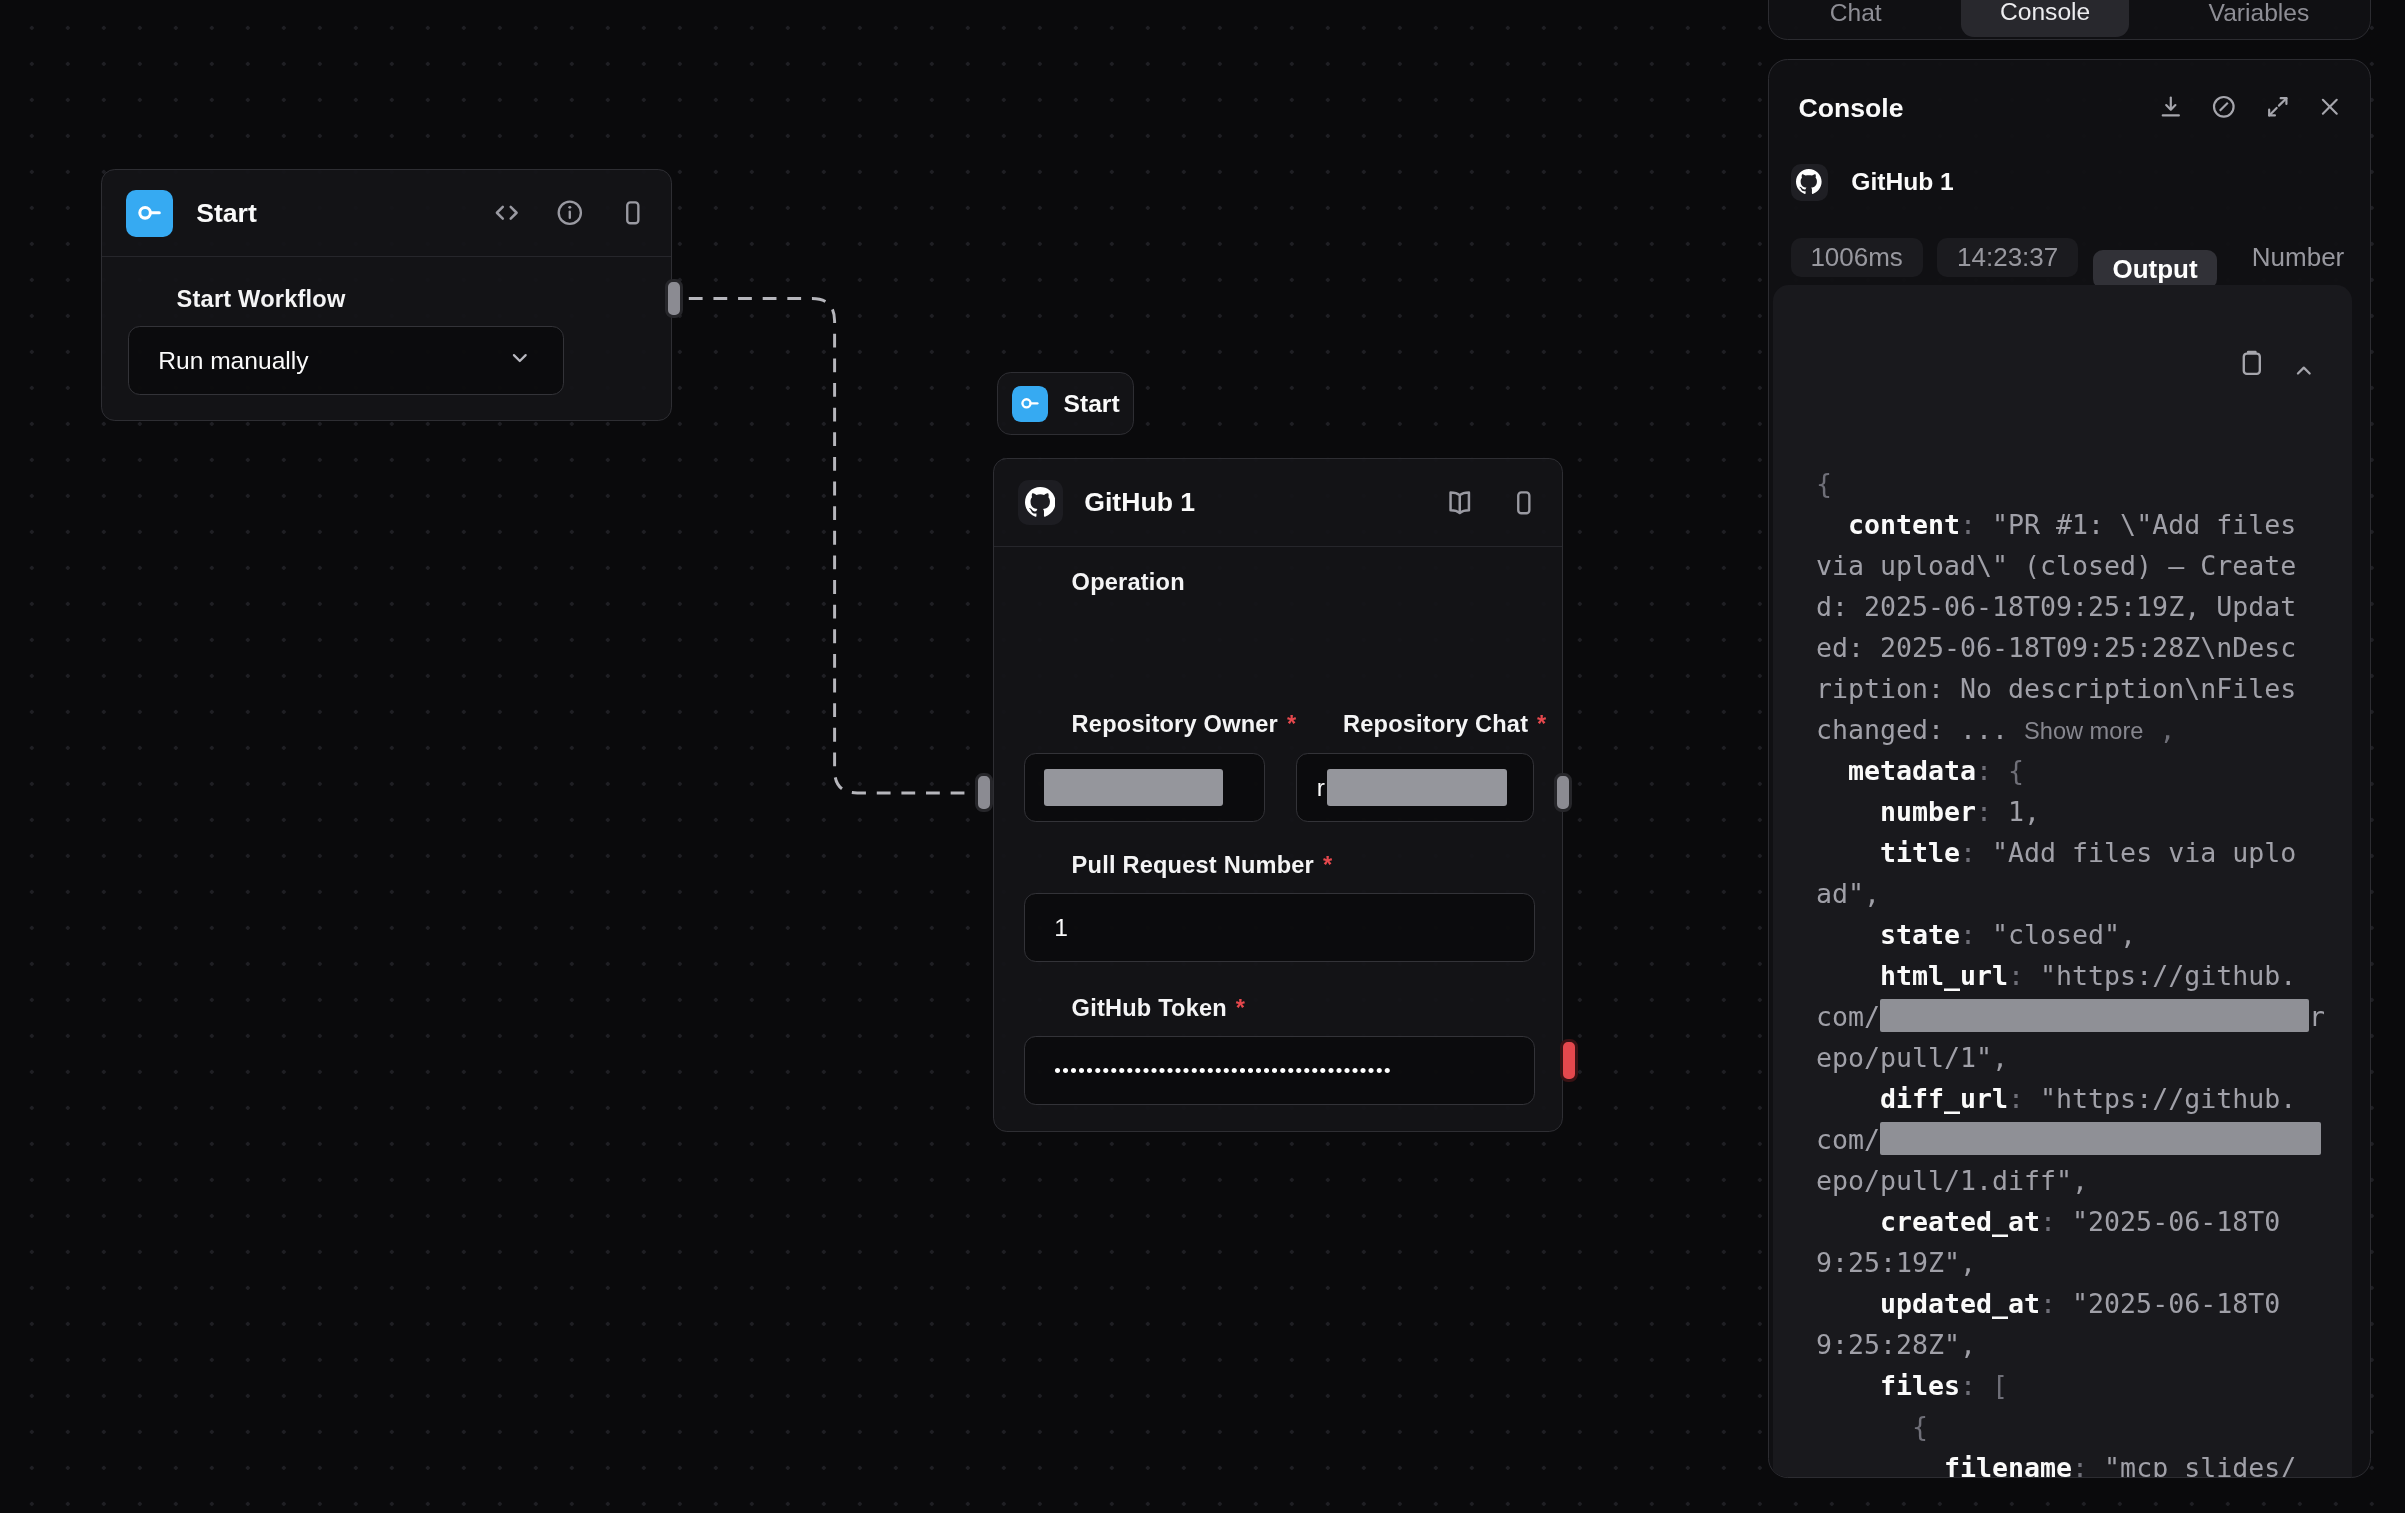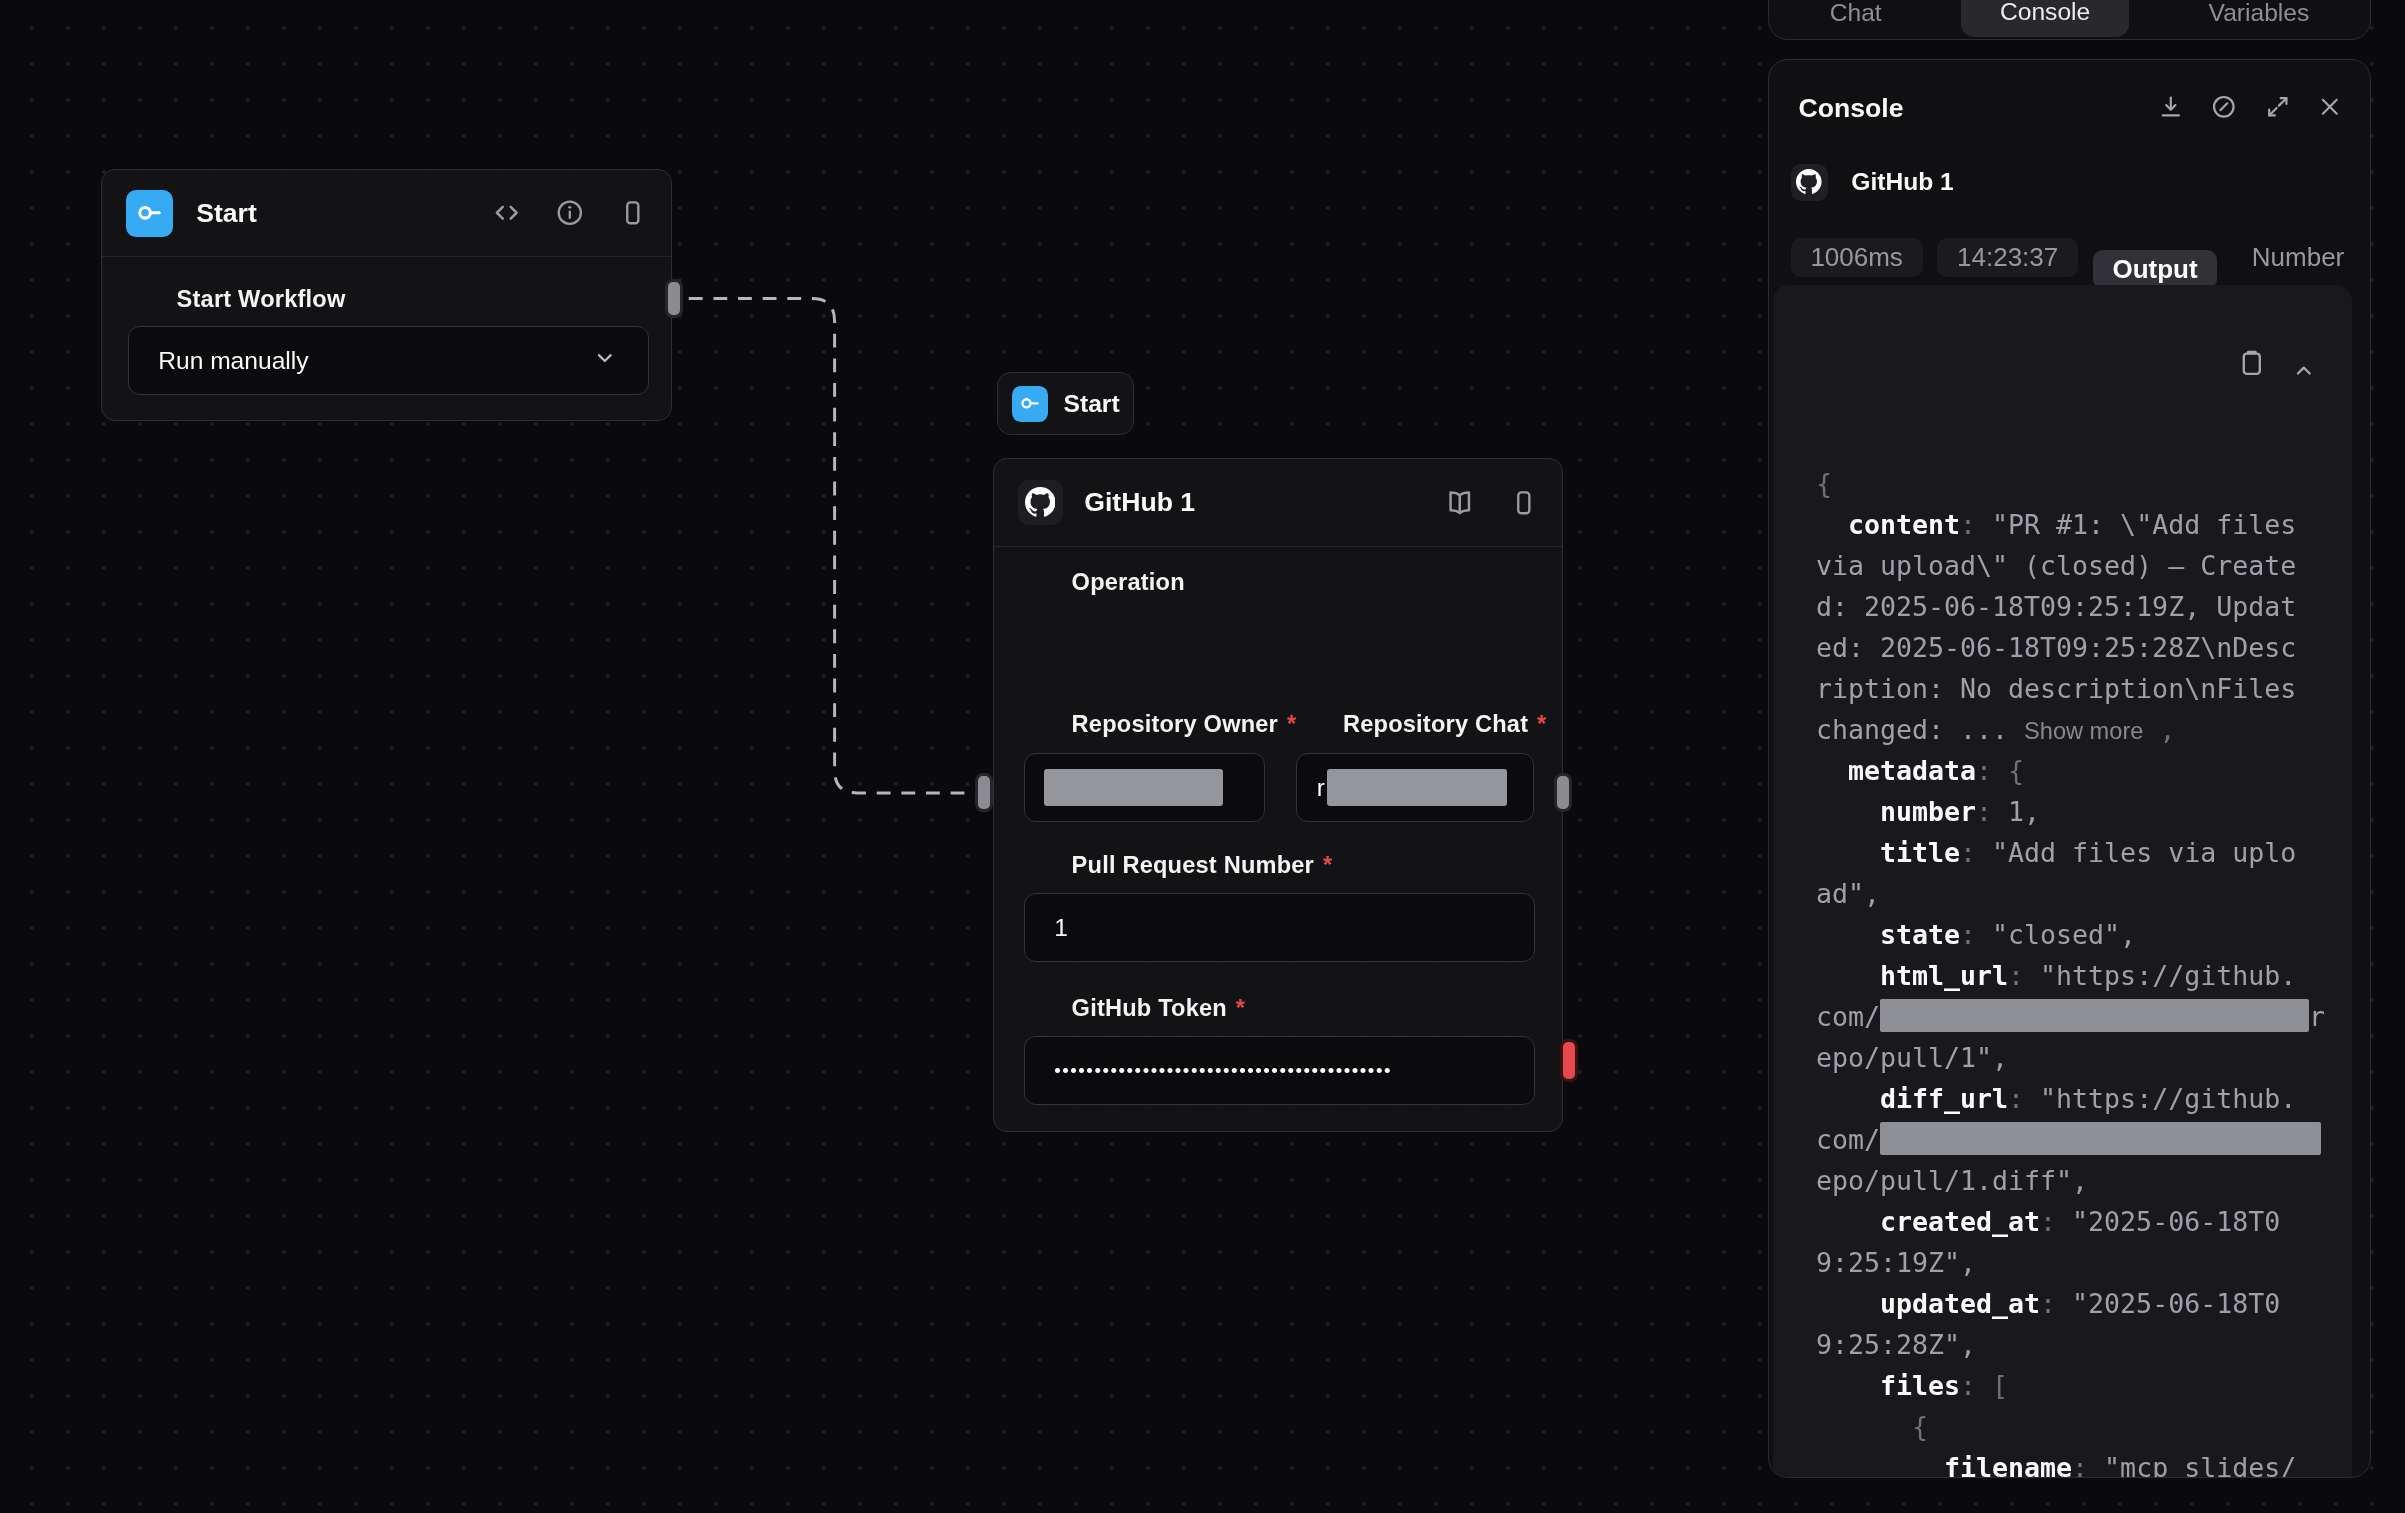--- a/index.html
+++ b/index.html
@@ -124,21 +124,21 @@
           </svg>
         </span>
       <span>
           <svg width="29.6" height="29.6" viewBox="0 0 24 24" fill="none" stroke="currentColor" stroke-width="1.9">
             <rect x="7.5" y="3.5" width="9" height="17" rx="2.5"></rect>
           </svg>
         </span>
     </span>
   </div>
   <div class="field-label abs" style="left:26.6px;top:116px;">Start Workflow</div>
-  <div class="control" style="left:25.6px;top:156px;width:521px;height:69px;gap:12px;">
+  <div class="control" style="left:25.6px;top:156px;width:436px;height:69px;gap:12px;">
     <span>Run manually</span>
     <span class="chev"><svg width="25.6" height="25.6" viewBox="0 0 24 24" fill="none" stroke="currentColor" stroke-width="2.1" stroke-linecap="round" stroke-linejoin="round">
           <path d="m6.5 9.5 5.5 5.5 5.5-5.5"></path>
         </svg></span>
   </div>
 </div>
 <div class="handle" style="left:665px;top:279px;"></div>
 
 <div class="node" style="left:997px;top:372px;width:137px;height:63px;display:flex;align-items:center;padding:0 13.8px;">
   <span class="blue-chip" style="width:36px;height:36px;border-radius:8.9px;">

